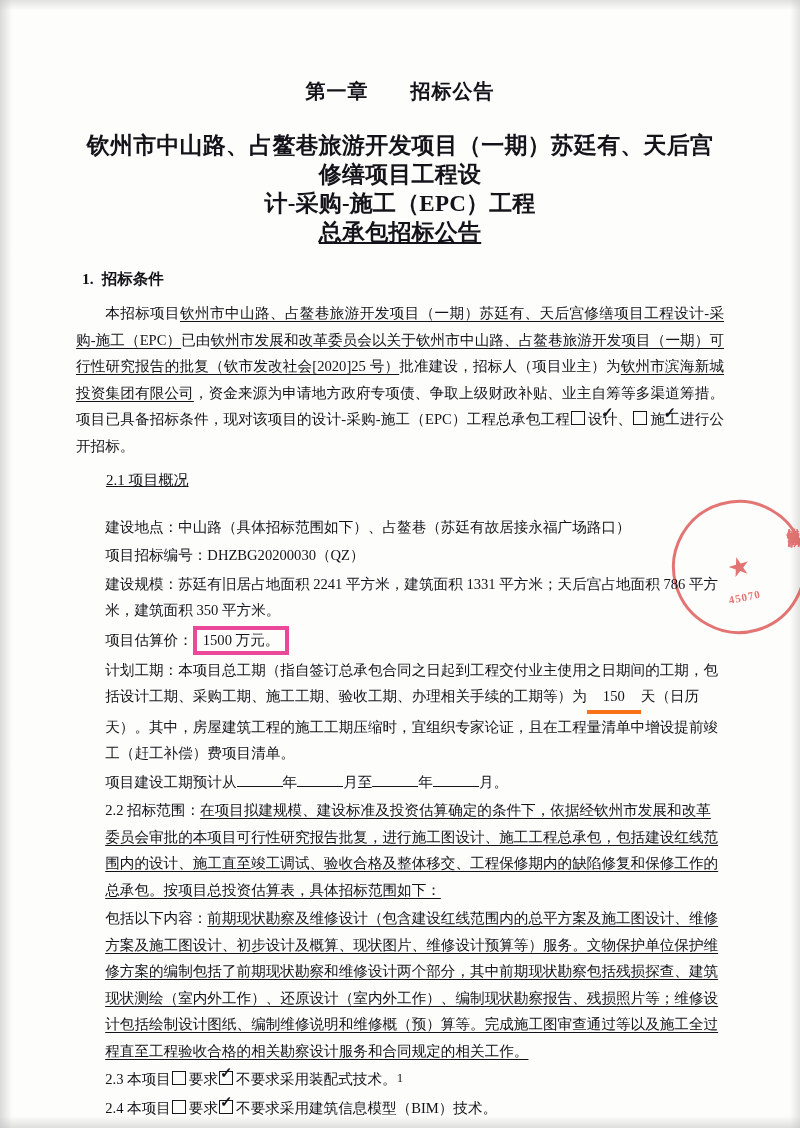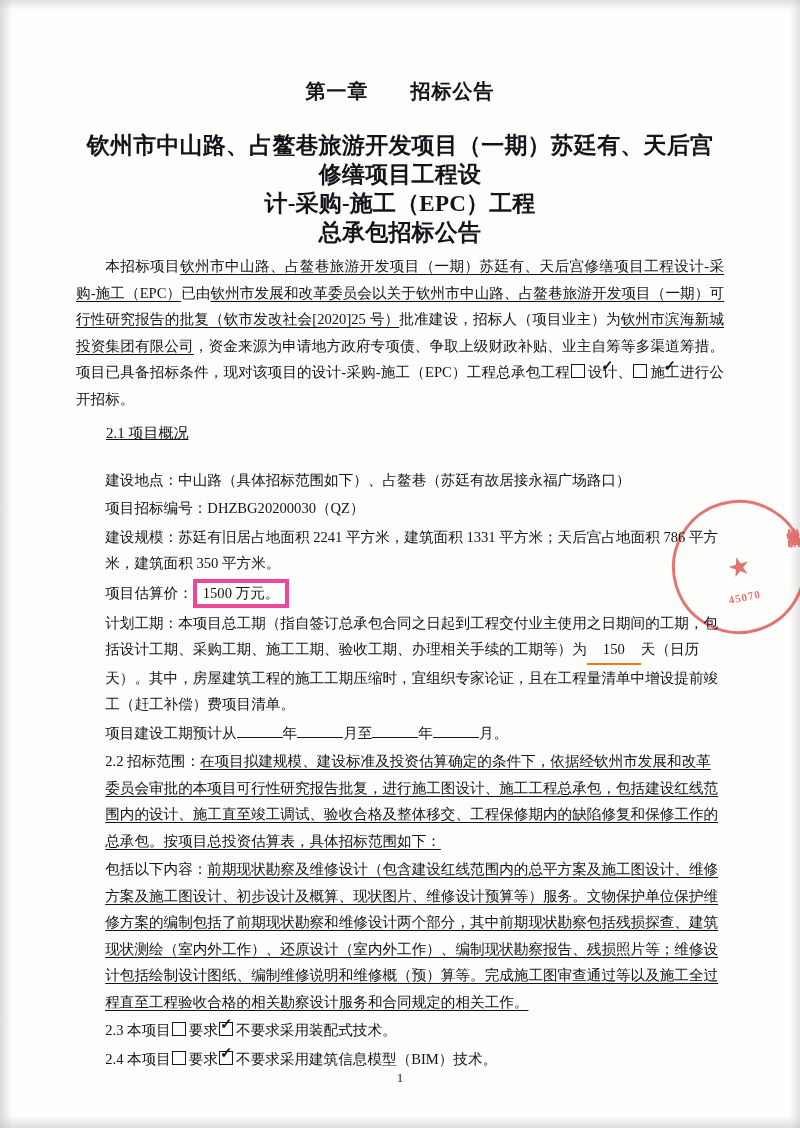--- a/index.html
+++ b/index.html
@@ -36,20 +36,21 @@
     font-weight: bold;
     line-height: 29px;
     margin: 0 0 6px 0;
     letter-spacing: 0.2px;
   }
   .doc-title .line2 {
     display: block;
   }
   .doc-title .line3 {
     display: block;
+    text-decoration: underline;
   }
   .sec-head {
     font-size: 15.5px;
     font-weight: bold;
     margin: 22px 0 10px 0;
     padding-left: 6px;
   }
   .sec-head .num {
     margin-right: 8px;
   }
@@ -82,21 +83,21 @@
   }
   .ul-blank {
     display: inline-block;
     min-width: 46px;
     border-bottom: 1px solid #15151c;
     text-align: center;
   }
   .ul-val {
     display: inline-block;
     min-width: 46px;
-    border-bottom: 2px solid #f97316;
+    border-bottom: 4px solid #f97316;
     text-align: center;
     padding: 0 4px;
   }
   .box {
     display: inline-block;
     width: 12px;
     height: 12px;
     border: 1.4px solid #15151c;
     margin: 0 3px 0 1px;
     vertical-align: -1px;
@@ -217,20 +218,23 @@
   <div class="page-inner">
 
     <h1 class="chapter-title">第一章　　招标公告</h1>
 
     <div class="doc-title">
       <span class="line1">钦州市中山路、占鳌巷旅游开发项目（一期）苏廷有、天后宫修缮项目工程设</span>
       <span class="line2">计-采购-施工（EPC）工程</span>
       <span class="line3">总承包招标公告</span>
     </div>
 
+    <div class="sec-head">
+      <span class="num">1.</span><span>招标条件</span>
+    </div>
 
     <p class="body indent">
       <span>本招标项目</span><span class="u">钦州市中山路、占鳌巷旅游开发项目（一期）苏廷有、天后宫修缮项目工程设计-采购-施工（EPC）</span><span>已由</span><span class="u">钦州市发展和改革委员会以关于钦州市中山路、占鳌巷旅游开发项目（一期）可行性研究报告的批复（钦市发改社会[2020]25 号）</span><span>批准建设，招标人（项目业主）为</span><span class="u">钦州市滨海新城投资集团有限公司</span><span>，资金来源为申请地方政府专项债、争取上级财政补贴、业主自筹等多渠道筹措。项目已具备招标条件，现对该项目的设计-采购-施工（EPC）工程总承包工程</span><span class="box checked"></span><span>设计、</span><span class="box checked"></span><span>施工进行公开招标。</span>
     </p>
 
 
     <p class="sub-head">2.1 项目概况</p>
 
     <p class="item">
       <span>建设地点：</span><span>中山路（具体招标范围如下）、占鳌巷（苏廷有故居接永福广场路口）</span>

